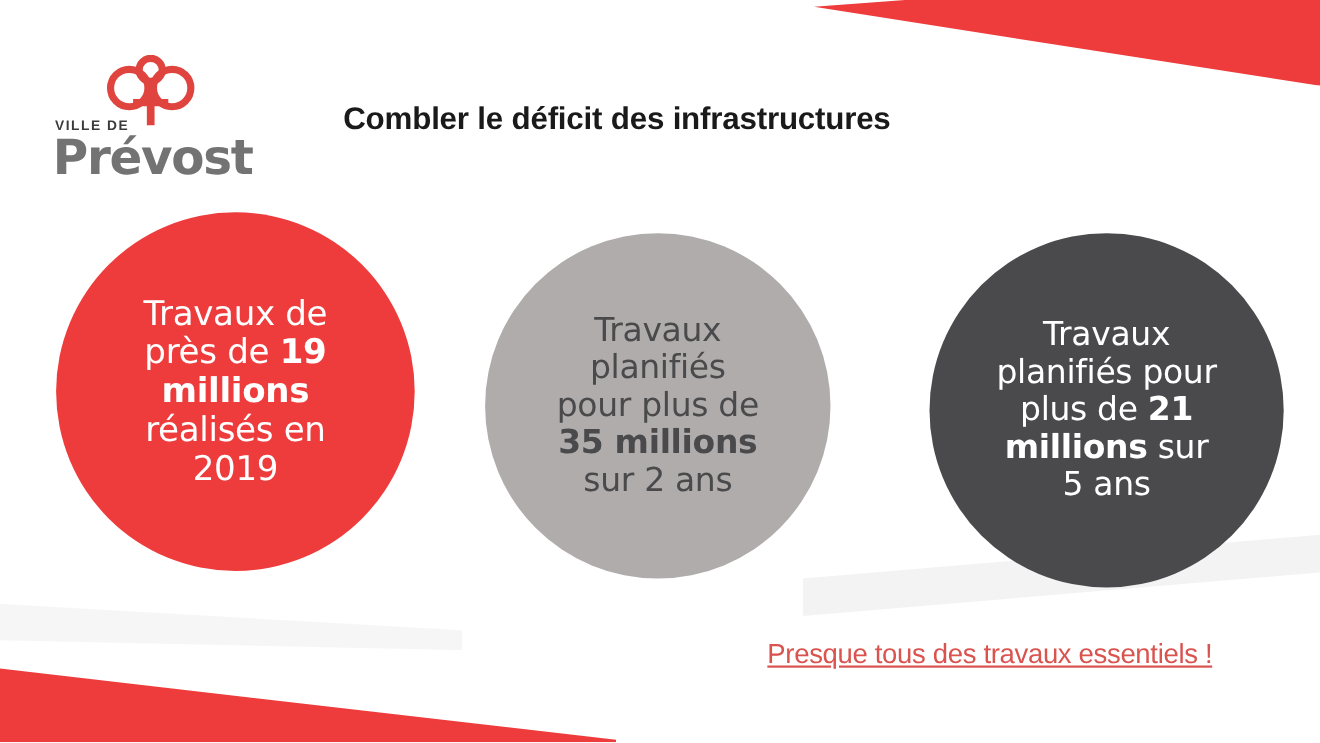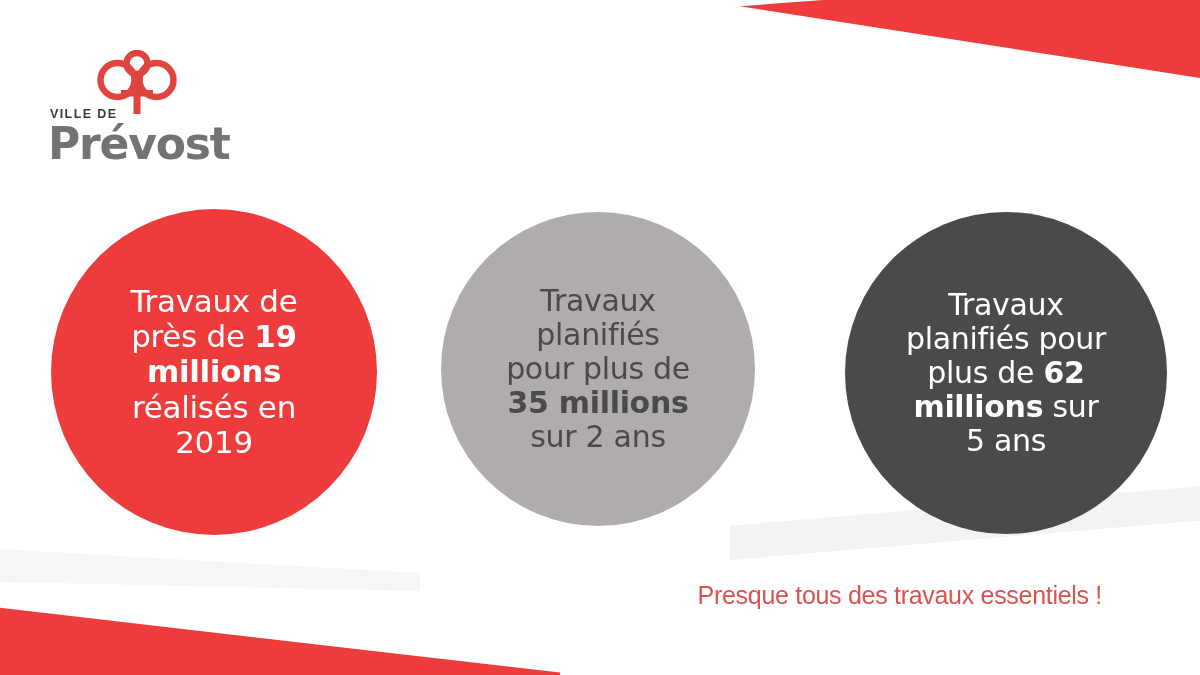--- a/index.html
+++ b/index.html
@@ -125,21 +125,21 @@
   .circle-text {
     display: block;
     width: 86%;
     font-family: "DejaVu Sans", sans-serif;
     line-height: 1.14;
     letter-spacing: -0.3px;
   }
   .circle-text b { font-weight: 700; }
 
   #circle-1 {
-    left: 51px;  top: 209px;
+    left: 51px;  top: 193px;
     width: 326px; height: 326px;
     background: #ee3b3b;
   }
   #circle-1 .circle-text { color: #ffffff; font-size: 31px; }
 
   #circle-2 {
     left: 441px; top: 212px;
     width: 314px; height: 314px;
     background: #b0acac;
   }
@@ -158,21 +158,21 @@
     left: 0;
     right: 98px;
     top: 578px;
     text-align: right;
     font-family: "Liberation Sans", sans-serif;
     font-size: 25px;
     color: #d9534f;
     line-height: 1.36;
     letter-spacing: -0.3px;
   }
-  #footer-note span { display: block; }
+  #footer-note span { display: block; text-decoration: underline; }
 </style>
 </head>
 <body>
 
 <div id="slide">
 
   <div class="wedge" id="wedge-top-right"></div>
   <div class="wedge" id="wedge-bottom-left"></div>
   <div class="wedge" id="band-faint-right"></div>
   <div class="wedge" id="band-faint-left"></div>
@@ -188,36 +188,37 @@
         <path d="M43.5 34 h7 v30 h-7 z" fill="#e0443f"></path>
         <path d="M31 40 h32 v6.5 h-32 z" fill="#e0443f"></path>
       </svg>
     </div>
     <div id="logo-wordmark">
       <span id="logo-ville-de">VILLE DE</span>
       <span id="logo-prevost">Prévost</span>
     </div>
   </div>
 
+  <div id="title">Combler le déficit des infrastructures</div>
 
   <div class="circle" id="circle-1">
     <span class="circle-text">
       Travaux de<br>près de <b>19</b><br><b>millions</b><br>réalisés en<br>2019
     </span>
   </div>
 
   <div class="circle" id="circle-2">
     <span class="circle-text">
       Travaux<br>planifiés<br>pour plus de<br><b>35 millions</b><br>sur 2 ans
     </span>
   </div>
 
   <div class="circle" id="circle-3">
     <span class="circle-text">
-      Travaux<br>planifiés pour<br>plus de <b>62</b><br><b>millions</b> sur<br>5 ans
+      Travaux<br>planifiés pour<br>plus de <b>21</b><br><b>millions</b> sur<br>5 ans
     </span>
   </div>
 
   <div id="footer-note">
     <span>Presque tous des travaux essentiels !</span>
   </div>
 
 </div>
 
 </body></html>

